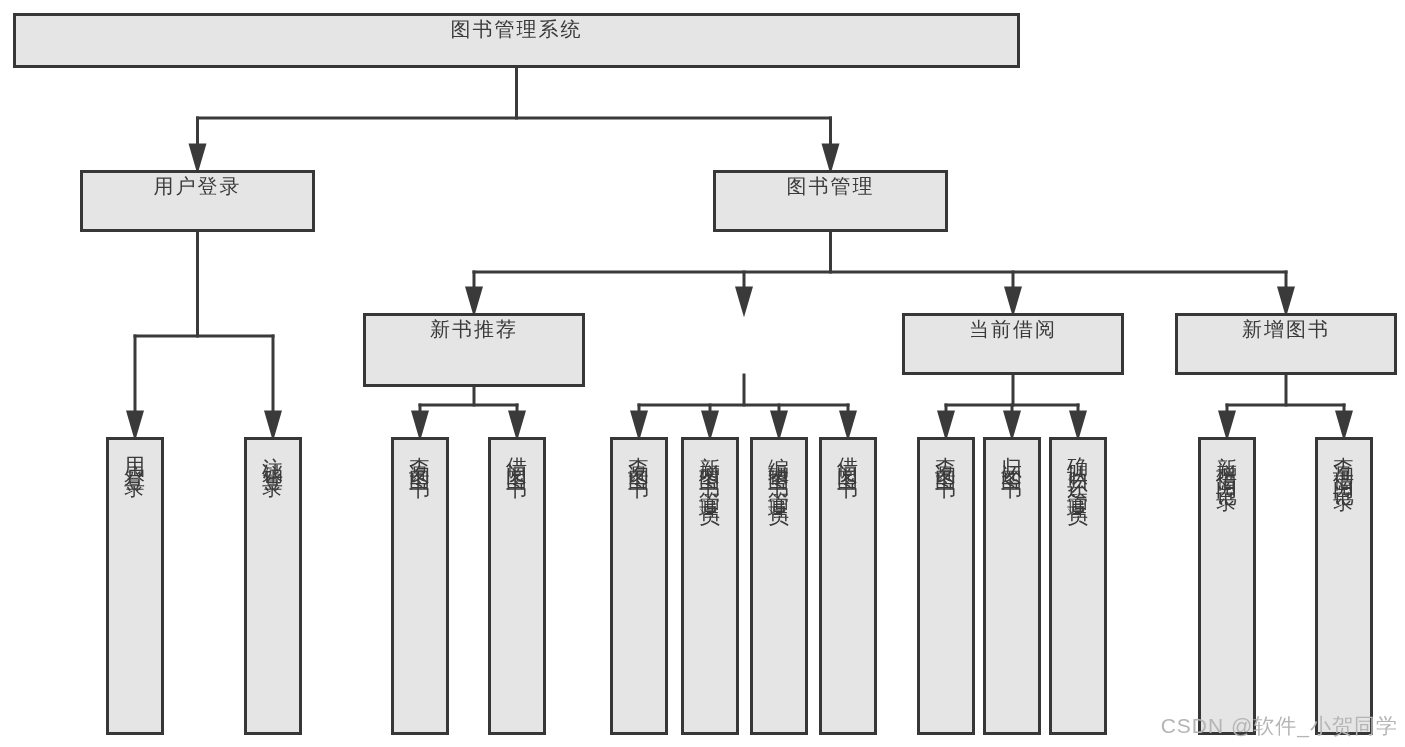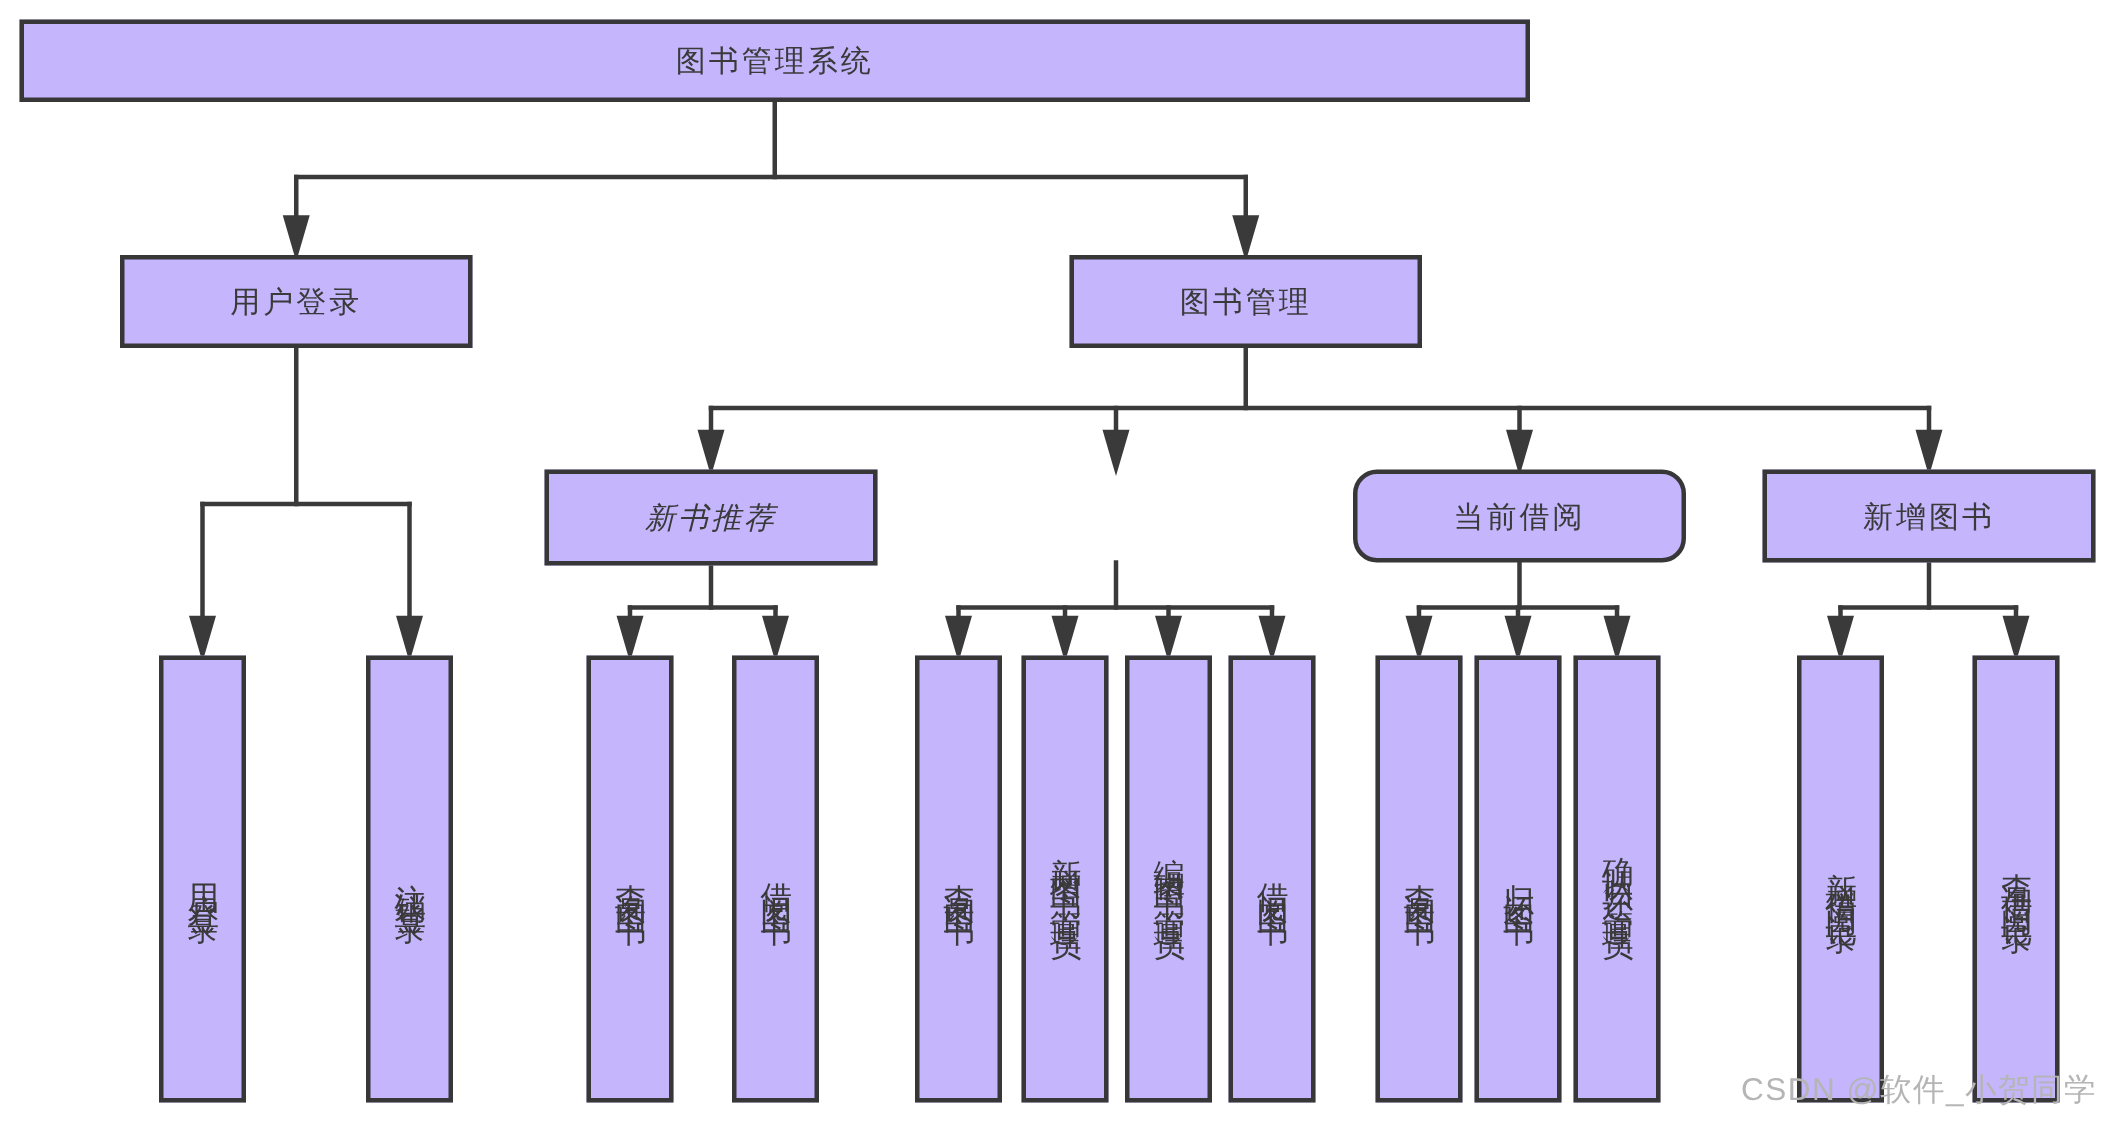--- a/index.html
+++ b/index.html
@@ -4,22 +4,22 @@
 <style>
   html,body{margin:0;padding:0;}
   body{
     width:1405px;height:747px;position:relative;background:#ffffff;
     font-family:"Liberation Sans","DejaVu Sans",sans-serif;
     overflow:hidden;
   }
   #stage{position:absolute;inset:0;width:1405px;height:747px;}
   #connectors{position:absolute;left:0;top:0;pointer-events:none;}
   .box{
-    position:absolute;background:#c4b5fd;border:3px solid #373737;
-    box-sizing:border-box;display:flex;align-items:center;justify-content:center;
+    position:absolute;background:#e5e5e5;border:3px solid #373737;
+    box-sizing:border-box;display:flex;align-items:flex-start;justify-content:center;
     color:#3a3a3a;
   }
   .h-box{font-size:20px;letter-spacing:2px;white-space:nowrap;}
   .v-box .vtext{
     writing-mode:vertical-rl;text-orientation:mixed;
     font-size:21px;letter-spacing:7px;line-height:1;
   }
   .watermark{
     position:absolute;top:712px;right:7px;
     font-size:21px;letter-spacing:1px;white-space:nowrap;margin-left:16px;
@@ -91,24 +91,24 @@
     <span>图书管理系统</span>
   </div>
 
   <div class="box h-box" style="left: 80px; top: 170px; width: 235px; height: 62px; border-color: rgb(55, 55, 55); color: rgb(58, 58, 58);">
     <span>用户登录</span>
   </div>
   <div class="box h-box" style="left: 713px; top: 170px; width: 235px; height: 62px; border-color: rgb(55, 55, 55); color: rgb(58, 58, 58);">
     <span>图书管理</span>
   </div>
 
-  <div class="box h-box" style="left: 363px; top: 313px; width: 222px; height: 64px; border-color: rgb(55, 55, 55); color: rgb(58, 58, 58); font-style: italic;">
+  <div class="box h-box" style="left: 363px; top: 313px; width: 222px; height: 74px; border-color: rgb(55, 55, 55); color: rgb(58, 58, 58);">
     <span>新书推荐</span>
   </div>
-  <div class="box h-box" style="left: 902px; top: 313px; width: 222px; height: 62px; border-color: rgb(55, 55, 55); color: rgb(58, 58, 58); border-radius: 16px;">
+  <div class="box h-box" style="left: 902px; top: 313px; width: 222px; height: 62px; border-color: rgb(55, 55, 55); color: rgb(58, 58, 58);">
     <span>当前借阅</span>
   </div>
   <div class="box h-box" style="left: 1175px; top: 313px; width: 222px; height: 62px; border-color: rgb(55, 55, 55); color: rgb(58, 58, 58);">
     <span>新增图书</span>
   </div>
 
   <div class="box v-box" style="left: 106px; top: 437px; width: 58px; height: 298px; border-color: rgb(55, 55, 55); color: rgb(58, 58, 58);">
     <span class="vtext">用户登录</span>
   </div>
   <div class="box v-box" style="left: 244px; top: 437px; width: 58px; height: 298px; border-color: rgb(55, 55, 55); color: rgb(58, 58, 58);">

